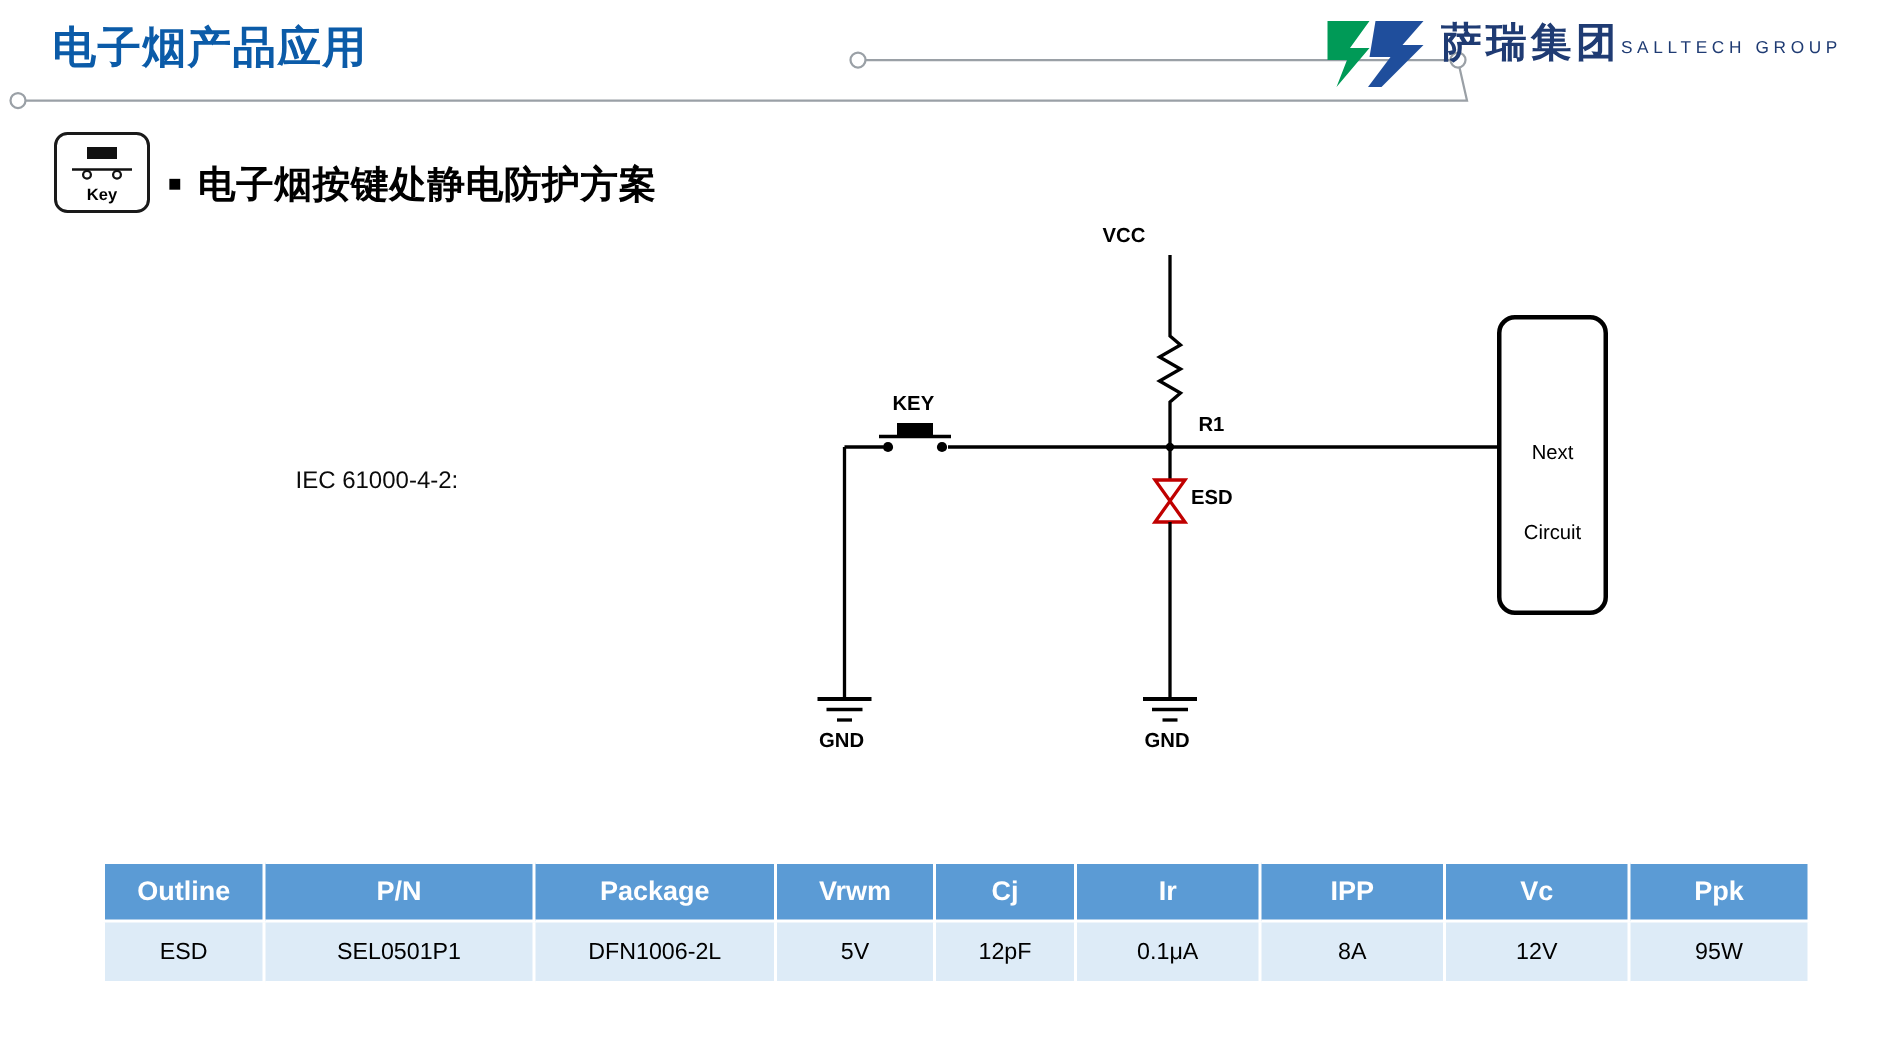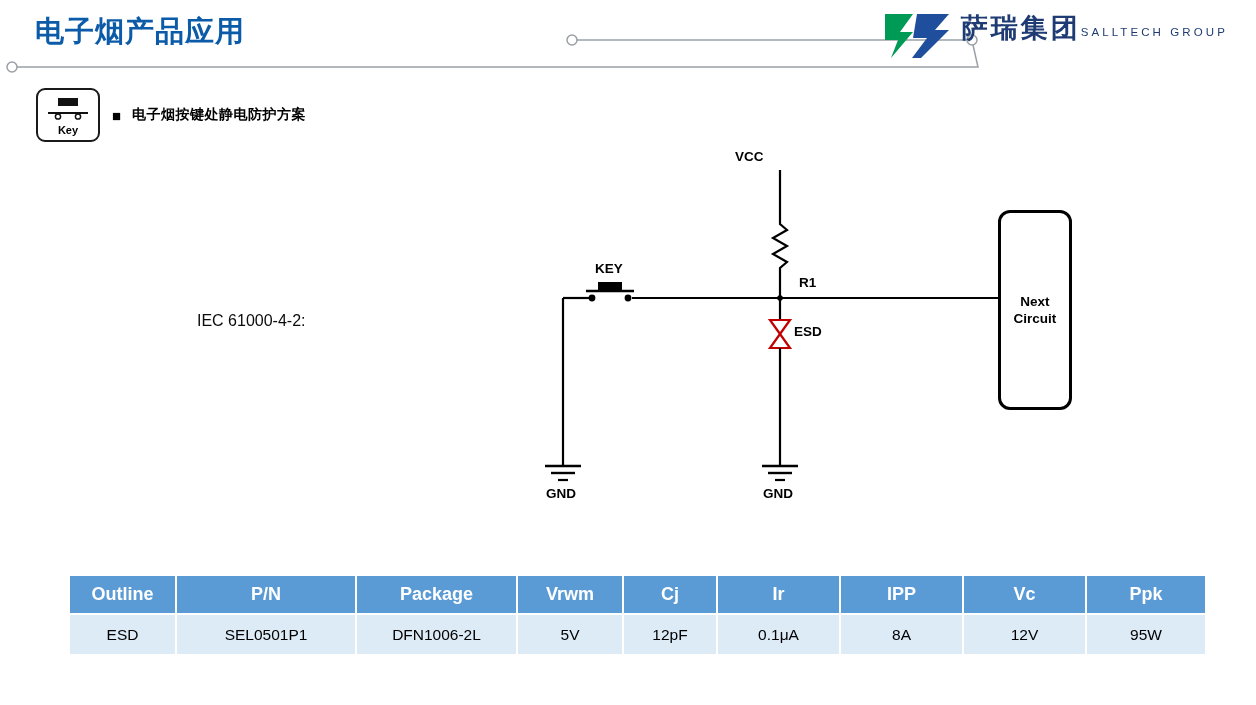--- a/index.html
+++ b/index.html
@@ -15,35 +15,35 @@
   .logo-cn{font-size:27px;font-weight:700;color:#1F3B73;letter-spacing:3px;}
   .logo-en{font-size:11.5px;font-weight:400;color:#1F3B73;letter-spacing:3.1px;margin-top:16px;}
 
   
   .key-box{position:absolute;left:36px;top:88px;width:64px;height:54px;border:2px solid #1a1a1a;
            border-radius:9px;background:#fff;display:flex;flex-direction:column;align-items:center;
            padding-top:7px;box-sizing:border-box;}
   .key-label{font-size:11px;font-weight:700;color:#000;margin-top:1px;}
   .section-heading{position:absolute;left:112px;top:106px;display:flex;align-items:center;gap:11px;}
   .bullet{font-size:15px;color:#000;line-height:1;}
-  .heading-text{font-size:14px;font-weight:700;color:#000;letter-spacing:0.5px;}
+  .heading-text{font-size:25px;font-weight:700;color:#000;letter-spacing:0.5px;}
 
   
   .circuit-svg{position:absolute;left:0;top:0;pointer-events:none;}
   .lbl{position:absolute;font-weight:700;font-size:13.5px;color:#000;white-space:nowrap;}
   .lbl-vcc{left:735px;top:149px;}
   .lbl-r1{left:799px;top:237px;margin-top:38px;}
   .lbl-key{left:595px;top:261px;}
   .lbl-esd{left:794px;top:324px;}
   .lbl-gnd-left{left:546px;top:486px;}
   .lbl-gnd-right{left:763px;top:486px;}
   .next-box{position:absolute;left:998px;top:210px;width:74px;height:200px;border:3px solid #000;
             border-radius:12px;background:#fff;display:flex;flex-direction:column;align-items:center;
             justify-content:center;box-sizing:border-box;}
-  .next-box div{font-size:13.5px;font-weight:700;color:#000;line-height:17px;}
+  .next-box div{font-size:13.5px;font-weight:400;color:#000;line-height:17px;margin-top:36px;}
   .iec{position:absolute;left:197px;top:308px;font-size:16px;color:#0b0b0b;line-height:25px;}
 
   
   .spec-table{position:absolute;left:68px;top:574px;width:1137px;border-collapse:collapse;
               table-layout:fixed;}
   .spec-table th{background:#5B9BD5;color:#fff;font-weight:700;font-size:18px;height:37px;
                  border:2px solid #ffffff;text-align:center;padding:0;}
   .spec-table td{background:#DDEBF7;color:#000;font-size:15.5px;height:39px;
                  border:2px solid #ffffff;text-align:center;padding:0;}
 </style>

